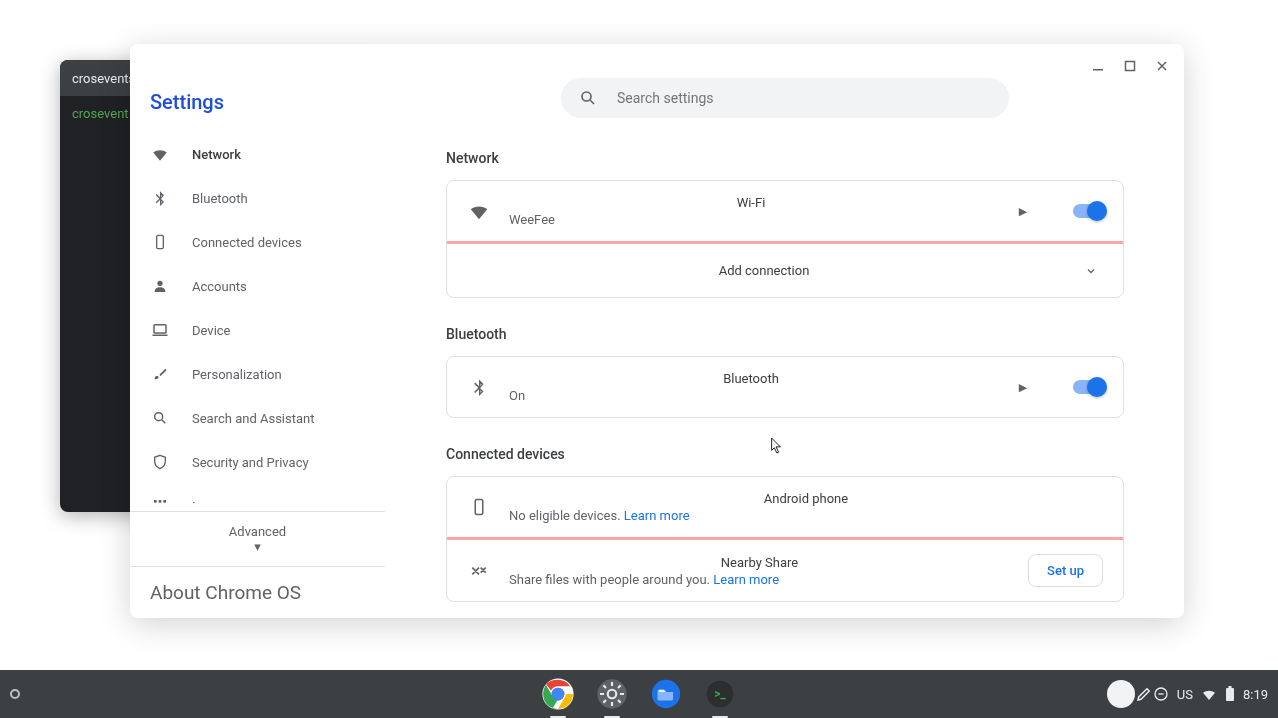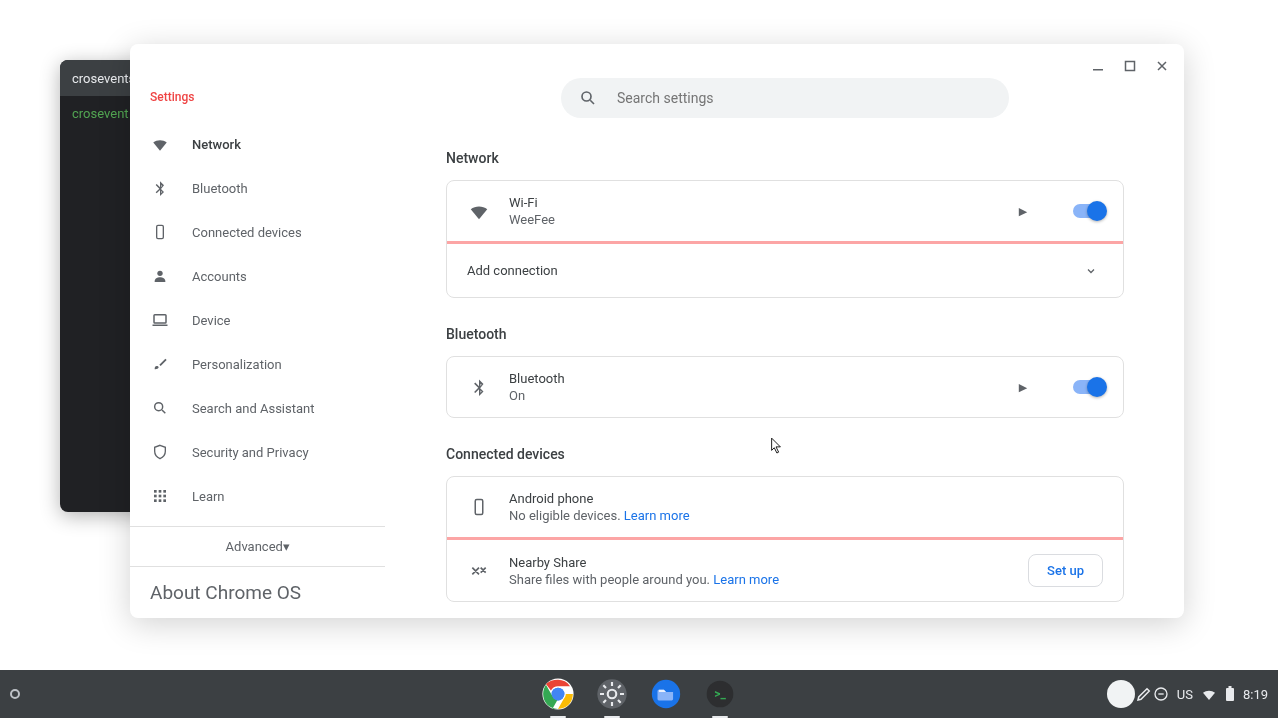--- a/index.html
+++ b/index.html
@@ -62,21 +62,21 @@
   }
 
   
   .sidebar {
     width: 256px;
     border-right:1px solid transparent;
     display:flex;flex-direction:column;
     overflow:hidden;
   }
   .sidebar-title {
-    font-size:12px; color:#ef4444; font-weight:500;
+    font-size:20px; color:#1d4ed8; font-weight:500;
     padding: 12px 20px 20px 20px;
   }
   .side-items { flex:1; overflow-y:auto; }
   .side-item {
     display:flex;align-items:center;
     height:40px;
     padding:0 20px;
     color:#5f6368;
     font-size:13px;
     gap:22px;
@@ -84,20 +84,21 @@
     margin-bottom:4px;
   }
   .side-item .icon{width:20px;display:flex;justify-content:center;color:#5f6368;}
   .side-item.selected { color:#202124; font-weight:500; }
   .side-item.selected .label{ color:#3c4043; }
   .advanced-row{
     display:flex;align-items:center;justify-content:center;
     padding:12px 20px; color:#5f6368;font-size:13px;cursor:pointer;
     border-top:1px solid #e0e0e0; border-bottom:1px solid #e0e0e0;
     margin-top:8px;
+    flex-direction:column;
   }
   .about-row{
     padding:14px 20px; color:#5f6368;font-size:19px;cursor:pointer;
   }
 
   
   .main {
     flex:1;
     overflow-y:auto;
     padding: 0 60px 24px 60px;
@@ -134,21 +135,21 @@
     padding:14px 20px;
     gap:18px;
     min-height:56px;
   }
   .row + .row { border-top:3px solid #fca5a5; }
   .row .lead-icon{
     width:24px;height:24px;color:#5f6368;
     display:flex;align-items:center;justify-content:center;
   }
   .row .texts{flex:1;}
-  .row .title{font-size:13px;color:#3c4043;}
+  .row .title{font-size:13px;color:#3c4043;text-align:center;}
   .row .sub{font-size:13px;color:#5f6368;margin-top:2px;}
   .row .sub a{color:#1a73e8;text-decoration:none;}
   .row .caret-btn{
     width:24px;height:24px;display:flex;align-items:center;justify-content:center;
     color:#5f6368;font-size:11px;cursor:pointer;
   }
   .chev-down{color:#5f6368;}
 
   
   .switch{

